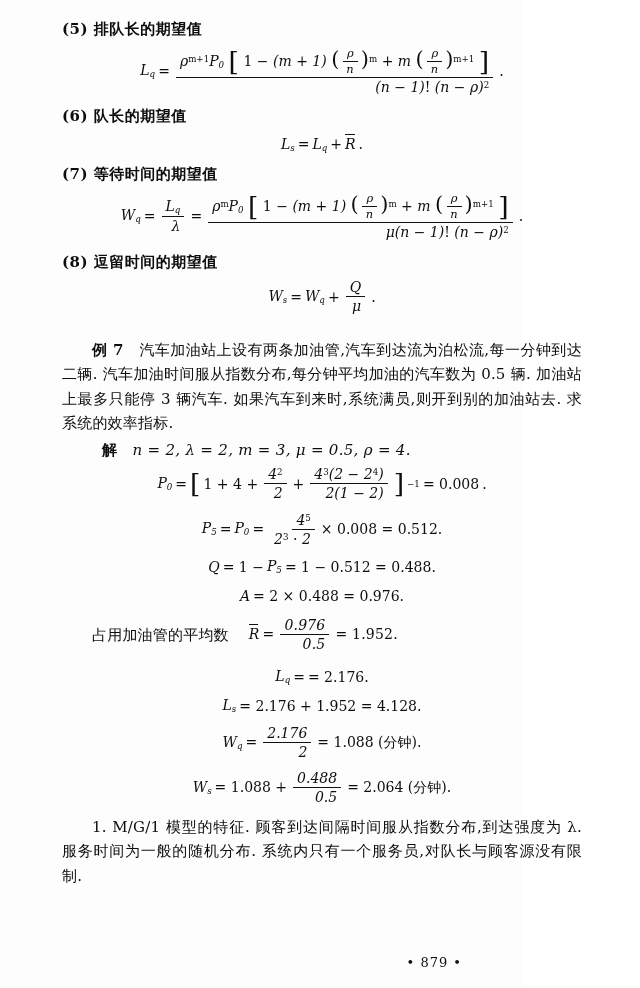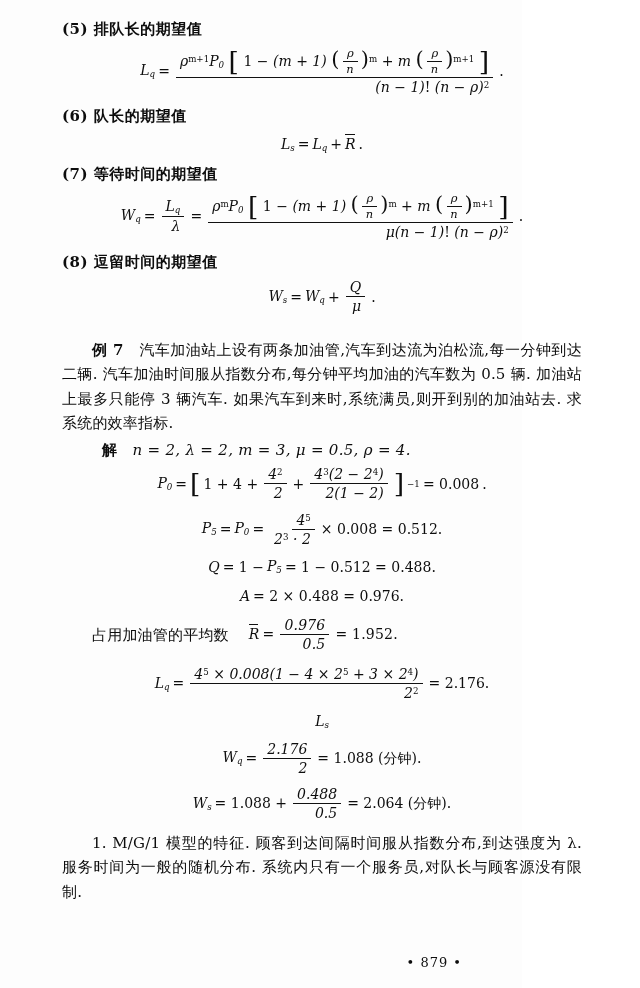--- a/index.html
+++ b/index.html
@@ -312,33 +312,30 @@
           <span class="up">= 1.952.</span>
         </span>
       </span>
     </div>
 
     <div class="formula" style="margin-top:14px;">
       <span class="formula-inner">
         <span class="eq-row">
           <span>L<sub>q</sub></span>
             <span class="up">=</span>
-          <span class="frac">
-            <span class="num">4<sup class="up">5</sup> × 0.008(1 − 4 × 2<sup class="up">5</sup> + 3 × 2<sup class="up">4</sup>)</span>
-            <span class="den">2<sup class="up">2</sup></span>
-          </span>
           <span class="up">= 2.176.</span>
         </span>
       </span>
     </div>
 
     <div class="formula">
       <span class="formula-inner">
         <span class="eq-row">
           <span>L<sub>s</sub></span>
+            <span class="up">= 2.176 + 1.952 = 4.128.</span>
         </span>
       </span>
     </div>
 
     <div class="formula">
       <span class="formula-inner">
         <span class="eq-row">
           <span>W<sub>q</sub></span>
             <span class="up">=</span>
           <span class="frac">

